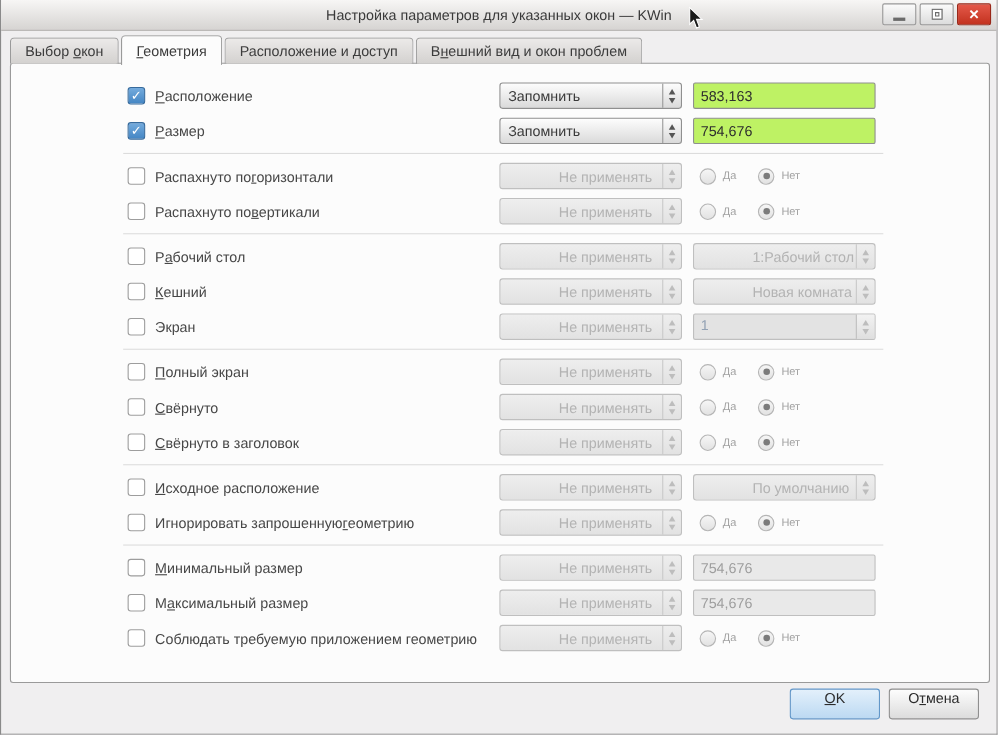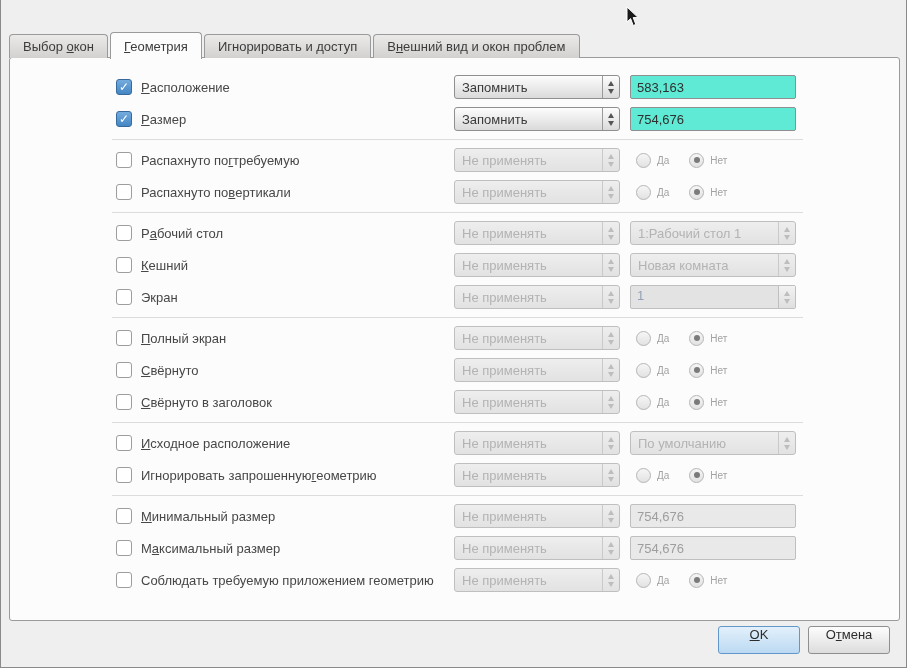--- a/index.html
+++ b/index.html
@@ -65,29 +65,29 @@
     background:linear-gradient(#fdfdfd,#dadada);
     display:flex; align-items:center; font-size:13px; color:#3a3a3a;justify-content:flex-end;
   }
   .combo .combo-text { flex:1; padding:0 7px; overflow:hidden; white-space:nowrap; }
   .combo-arrows {
     width:17px; height:100%; border-left:1px solid #9a9a9a;
     display:flex; flex-direction:column; align-items:center; justify-content:center; gap:3px;
   }
   .tri-up { width:0; height:0; border-left:3.5px solid transparent; border-right:3.5px solid transparent; border-bottom:5px solid #555; }
   .tri-down { width:0; height:0; border-left:3.5px solid transparent; border-right:3.5px solid transparent; border-top:5px solid #555; }
-  .combo.disabled { background:linear-gradient(#eeeeee,#e2e2e2); border-color:#bfbfbf; color:#b3b3b3; }
+  .combo.disabled { background:linear-gradient(#eeeeee,#e2e2e2); border-color:#bfbfbf; color:#b3b3b3;padding-left:46px; }
   .combo.disabled .combo-arrows { border-left-color:#c9c9c9; }
   .combo.disabled .tri-up { border-bottom-color:#bdbdbd; }
   .combo.disabled .tri-down { border-top-color:#bdbdbd; }
   .col2 { left:620px; }
   
   .field {
     position:absolute; left:620px; top:4px; width:166px; height:24px;
-    border:1px solid #8f8f8f; border-radius:2px; background:#5eead4;
+    border:1px solid #8f8f8f; border-radius:2px; background:#bef264;
     font-family:"Liberation Sans",sans-serif; font-size:13px; color:#2e2e2e; padding:0 6px;
   }
   .field:disabled, .field.disabled { background:#e9e9e9; border-color:#bfbfbf; color:#9e9e9e; }
   
   .spinbox {
     position:absolute; left:620px; top:4px; width:166px; height:24px;
     border:1px solid #bfbfbf; border-radius:2px; background:#e3e3e3;
     display:flex; font-size:13px;
   }
   .spin-text { flex:1; padding:2px 6px; color:#93a2b4; }
@@ -113,36 +113,50 @@
     border:1px solid #8f8f8f; border-radius:3px; background:linear-gradient(#fdfdfd,#dcdcdc);
     display:flex; align-items:flex-start; justify-content:center;
   }
   .btn.default { background:linear-gradient(#e3f0fb,#bcd9f2); border-color:#6297c9; }
 </style>
 </head>
 <body>
 
 <div class="window">
 
+  <div class="titlebar">
+    <span class="title-text">Настройка параметров для указанных окон — KWin</span>
+    <div class="win-buttons">
+      <div class="win-btn">
+          <span class="glyph-min"></span>
+        </div>
+      <div class="win-btn">
+          <span class="glyph-max"></span>
+        </div>
+      <div class="win-btn close">
+          <span>✕</span>
+        </div>
+    </div>
+  </div>
 
   <div class="cursor">
     <svg width="14" height="21" viewBox="0 0 14 21">
         <path d="M1 1 L1 16 L4.6 12.6 L7.2 19.5 L9.8 18.4 L7.2 11.6 L12.2 11.6 Z" fill="#1a1a1a" stroke="#fff" stroke-width="1"></path>
       </svg>
   </div>
 
   <div class="tabbar">
     <div class="tab">
       <span><span>Выбор </span><span class="accel">о</span><span>кон</span></span>
     </div>
     <div class="tab active">
       <span><span></span><span class="accel">Г</span><span>еометрия</span></span>
     </div>
     <div class="tab">
-      <span><span>Игнорировать и доступ</span><span class="accel"></span><span></span></span>
+      <span><span>Расположение и доступ</span><span class="accel"></span><span></span></span>
     </div>
     <div class="tab">
       <span><span>В</span><span class="accel">н</span><span>ешний вид и окон проблем</span></span>
     </div>
   </div>
 
   <div class="frame">
 
     <div class="row">
       <span class="checkbox checked"></span>
@@ -178,21 +192,21 @@
       <input class="field" value="754,676" style="">
     </div>
 
     <div class="separator"></div>
 
     <div class="row">
       <span class="checkbox"></span>
       <span class="row-label">
           <span>Распахнуто по </span>
           <span class="accel">г</span>
-          <span>требуемую</span>
+          <span>оризонтали</span>
         </span>
       <div class="combo disabled">
         <span class="combo-text">Не применять</span>
         <span class="combo-arrows">
             <i class="tri-up"></i>
             <i class="tri-down"></i>
           </span>
       </div>
       <div class="radio-group">
         <span class="radio"></span>

